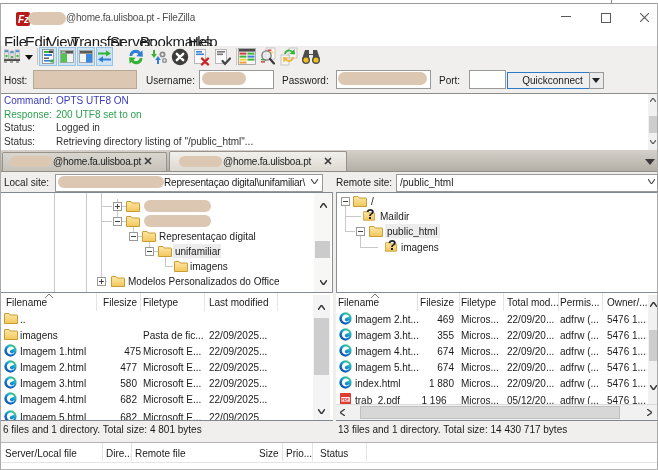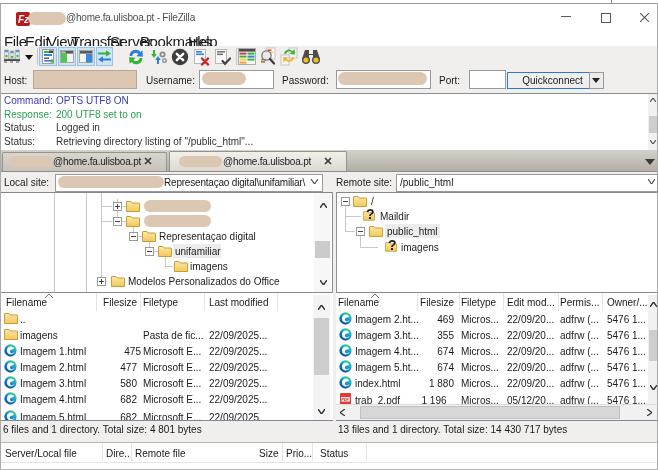--- a/index.html
+++ b/index.html
@@ -441,21 +441,21 @@
     <div class="colsep" style="left:123px;top:0;height:18px;"></div>
     <div class="colsep" style="left:167px;top:0;height:18px;"></div>
     <div class="colsep" style="left:222px;top:0;height:18px;"></div>
     <div class="colsep" style="left:266px;top:0;height:18px;"></div>
     <div class="lbl t10" style="left:2px;top:4px;">Filename</div>
     <svg style="left:35px;top:1px;" width="8" height="4" viewBox="0 0 8 4">
         <path d="M0 4 L4 0 L8 4" fill="none" stroke="#777" stroke-width="1"></path>
       </svg>
     <div class="lbl t10" style="left:78px;top:4px;width:40px;text-align:right;">Filesize</div>
     <div class="lbl t10" style="left:125px;top:4px;">Filetype</div>
-    <div class="lbl t10" style="left:171px;top:4px;">Edit mod...</div>
+    <div class="lbl t10" style="left:171px;top:4px;">Total mod...</div>
     <div class="lbl t10" style="left:224px;top:4px;">Permis...</div>
     <div class="lbl t10" style="left:271px;top:4px;">Owner/...</div>
 
     <svg style="left:3px;top:19px;" width="13" height="13">
         <use href="#edge"></use>
       </svg>
     <div class="lbl t10" style="left:19px;top:21px;">Imagem 2.ht...</div>
     <div class="lbl t10" style="left:78px;top:21px;width:40px;text-align:right;">469</div>
     <div class="lbl t10" style="left:125px;top:21px;">Micros...</div>
     <div class="lbl t10" style="left:171px;top:21px;">22/09/20...</div>

